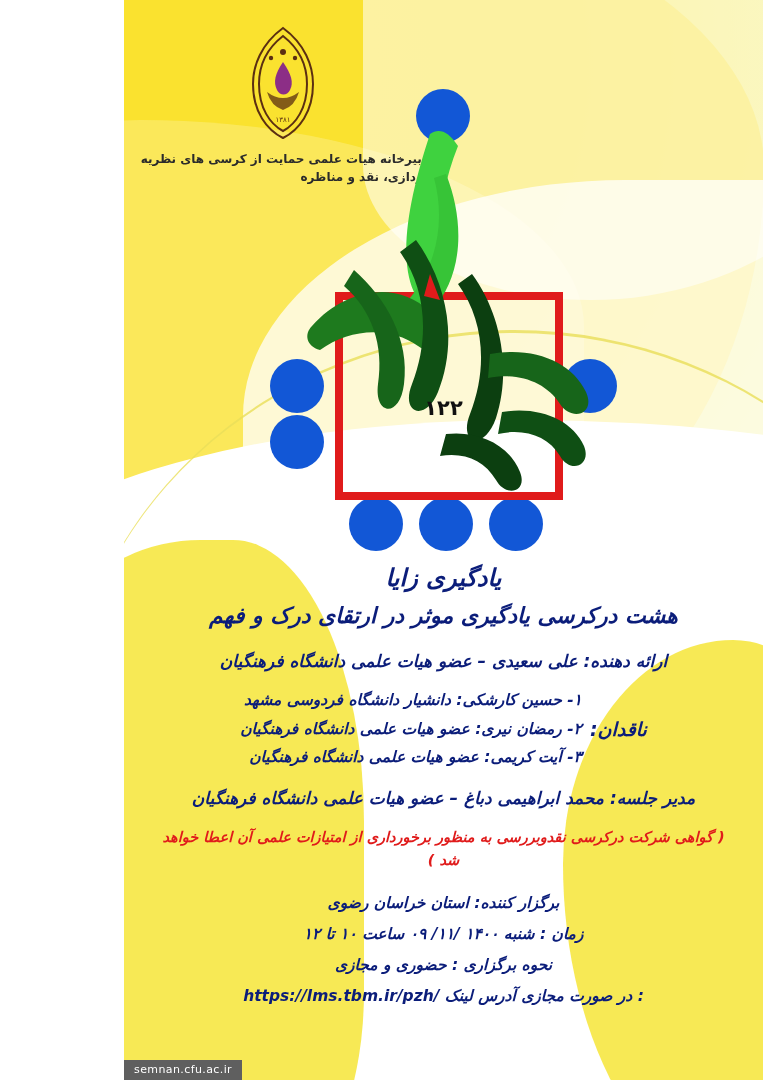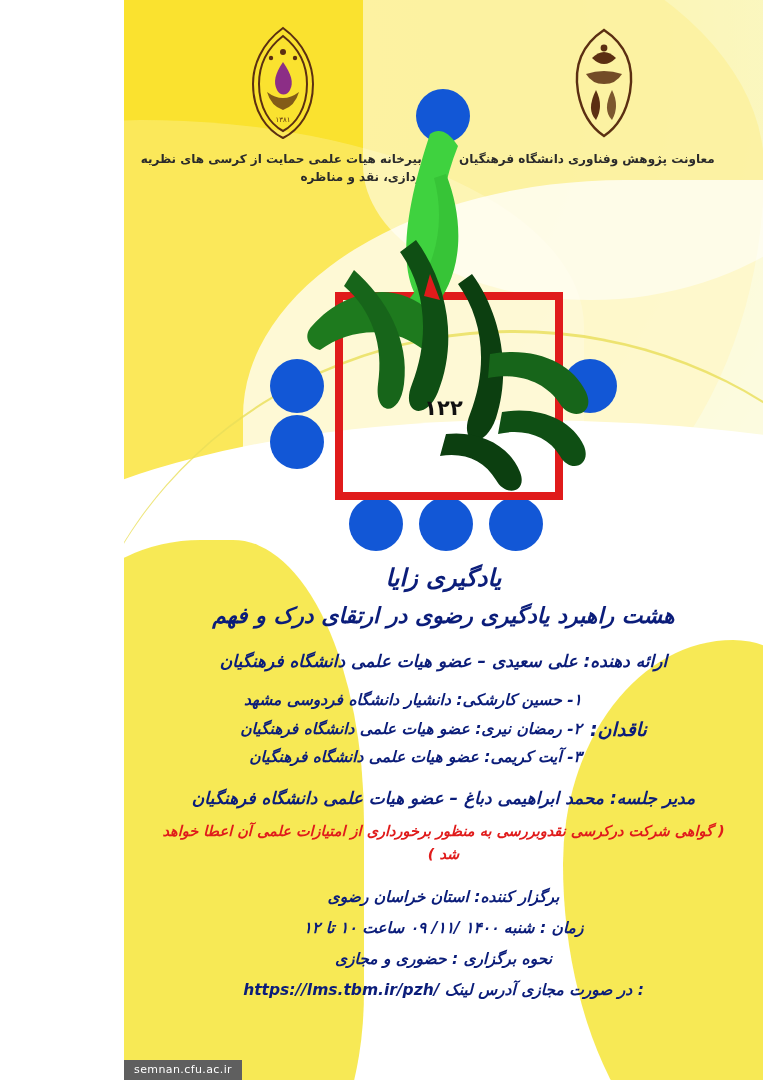--- a/index.html
+++ b/index.html
@@ -206,21 +206,21 @@
     line-height: 1.85;
     white-space: nowrap;
   }
   .chair {
     margin-top: 16px;
     font-size: 17px;
     font-weight: bold;
     color: #0b1d7a;
   }
   .note {
-    margin-top: 12px;
+    margin-top: 18px;
     font-size: 14.5px;
     font-weight: bold;
     color: #e01b1b;
     line-height: 1.6;
   }
   .meta {
     margin-top: 16px;
   }
   .meta div {
     font-size: 15.5px;
@@ -278,37 +278,20 @@
           <circle cx="60" cy="36" r="2.2"></circle>
         </g>
         <g fill="#5b2f12" font-size="7" font-family="DejaVu Sans, sans-serif" text-anchor="middle">
           <text x="48" y="100">۱۳۸۱</text>
         </g>
       </svg>
     </span>
     <span class="caption">دبیرخانه هیات علمی حمایت از کرسی های نظریه پردازی، نقد و مناظره</span>
   </div>
 
-  <div class="logo logo-right">
-    <span class="mark">
-      <svg width="96" height="120" viewBox="0 0 96 120">
-        <g fill="none" stroke="#5b2f12" stroke-width="2.4">
-          <path d="M48 8 C24 24 18 46 22 70 C26 92 36 106 48 114 C60 106 70 92 74 70 C78 46 72 24 48 8 Z"></path>
-        </g>
-        <g fill="#5b2f12">
-          <path d="M36 36 q12 -12 24 0 q-6 6 -12 6 q-6 0 -12 -6 Z"></path>
-          <path d="M30 52 q18 -6 36 0 q-6 10 -18 10 q-12 0 -18 -10 Z" opacity=".85"></path>
-          <path d="M40 68 q8 16 0 30 q-10 -10 0 -30 Z"></path>
-          <path d="M56 68 q8 16 0 30 q-10 -10 0 -30 Z" opacity=".8"></path>
-          <circle cx="48" cy="26" r="3.4"></circle>
-        </g>
-      </svg>
-    </span>
-    <span class="caption">معاونت پژوهش وفناوری دانشگاه فرهنگیان</span>
-  </div>
 
   <div class="emblem">
     <svg width="420" height="480" viewBox="0 0 420 480">
 
       <g fill="#1257d6">
         <circle cx="209" cy="42" r="27"></circle>
         <circle cx="63" cy="312" r="27"></circle>
         <circle cx="63" cy="368" r="27"></circle>
         <circle cx="356" cy="312" r="27"></circle>
         <circle cx="142" cy="450" r="27"></circle>
@@ -330,21 +313,21 @@
         <path d="M212 360 C246 356 276 372 286 398 C294 418 272 424 262 406 C250 386 230 378 206 382 Z" fill="#0c3f10"></path>
       </g>
       <path d="M196 200 l10 26 l-16 -4 Z" fill="#e01b1b"></path>
     </svg>
     <div class="serial">۱۲۲</div>
   </div>
 
   <div class="content">
 
     <div class="title-1">یادگیری زایا</div>
-    <div class="title-2">هشت راهبرد یادگیری رضوی در ارتقای درک و فهم</div>
+    <div class="title-2">هشت درکرسی یادگیری موثر در ارتقای درک و فهم</div>
 
     <div class="row presenter">ارائه دهنده: علی سعیدی  –  عضو هیات علمی دانشگاه فرهنگیان</div>
 
     <div class="critics-block">
       <div class="critics-label">ناقدان:</div>
       <div class="critics-list">
         <div>۱- حسین کارشکی: دانشیار دانشگاه فردوسی مشهد</div>
         <div>۲- رمضان نیری: عضو هیات علمی دانشگاه فرهنگیان</div>
         <div>۳- آیت کریمی: عضو هیات علمی دانشگاه فرهنگیان</div>
       </div>

